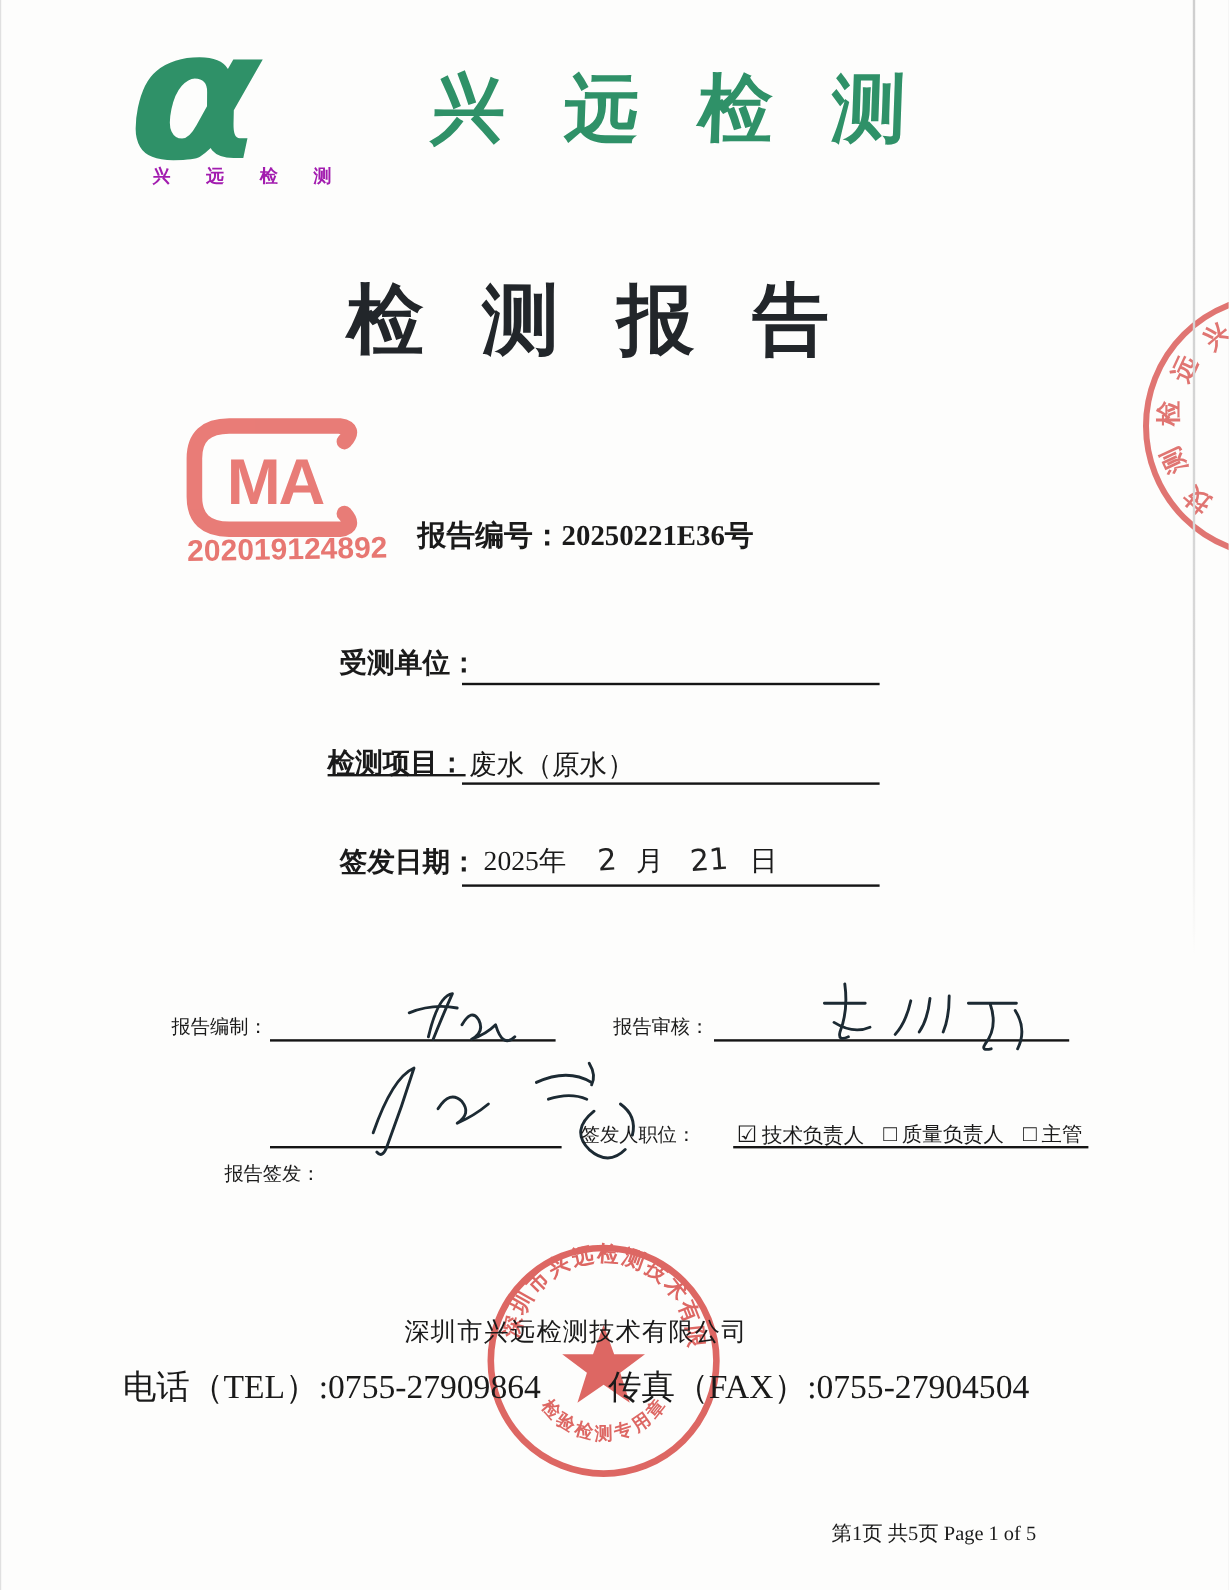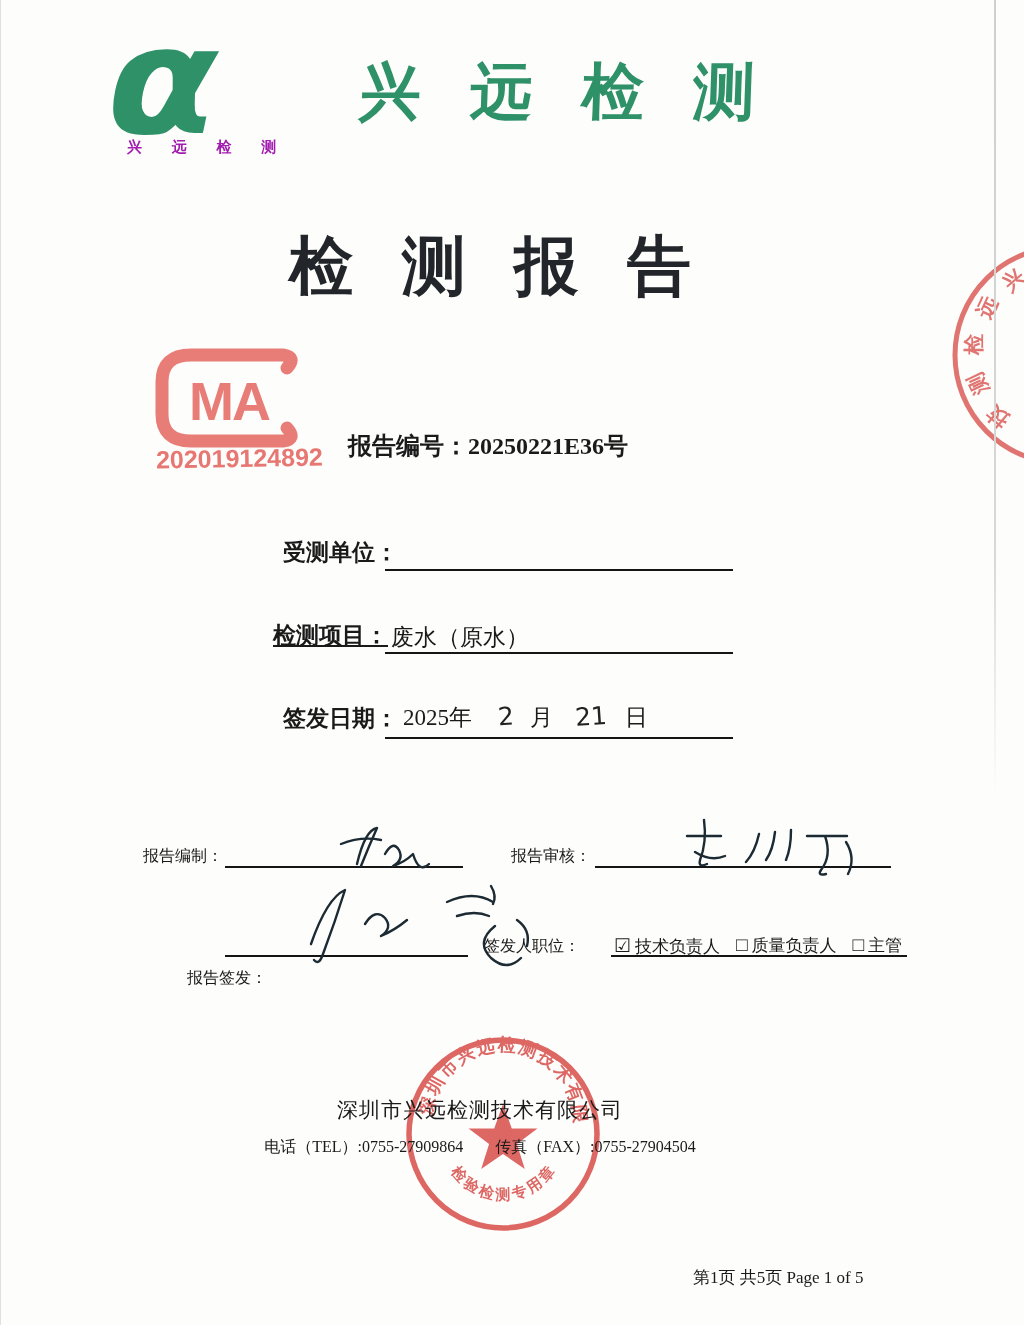--- a/index.html
+++ b/index.html
@@ -105,21 +105,21 @@
   .opt { display: flex; align-items: baseline; }
   .opt + .opt { margin-left: 16px; }
   .opt .box { font-size: 19px; margin-right: 4px; }
 
   
   .seal-svg { left: 400px; top: 1032px; opacity: 0.88; }
   .corner-seal-svg { left: 930px; top: 225px; opacity: 0.8; }
 
   
   .company-name { left: 0; top: 1096px; width: 958px; text-align: center; font-size: 21px; letter-spacing: 1px; }
-  .phone-line { left: 0; top: 1137px; width: 958px; text-align: center; font-size: 16px; white-space: nowrap; }
+  .phone-line { left: 0; top: 1137px; width: 958px; text-align: center; font-size: 28px; white-space: nowrap; }
   .page-footer { left: 692px; top: 1266px; font-size: 17px; white-space: nowrap; }
 
   
   .scan-line {
     left: 993px; top: 0; width: 2px; height: 795px;
     background: linear-gradient(to bottom, #cfcfcf 0%, #d8d8d8 70%, rgba(230,230,230,0) 100%);
   }
 </style>
 </head>
 <body>

